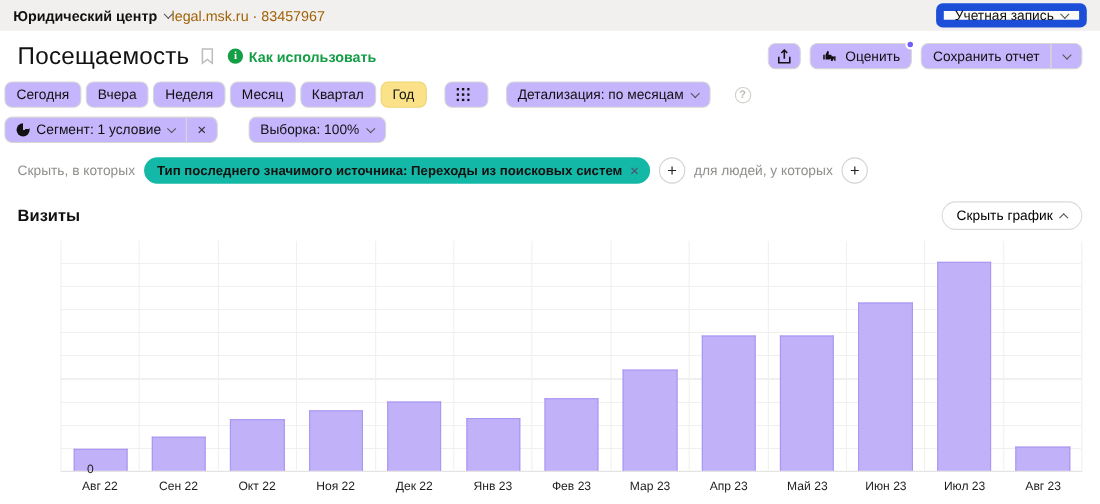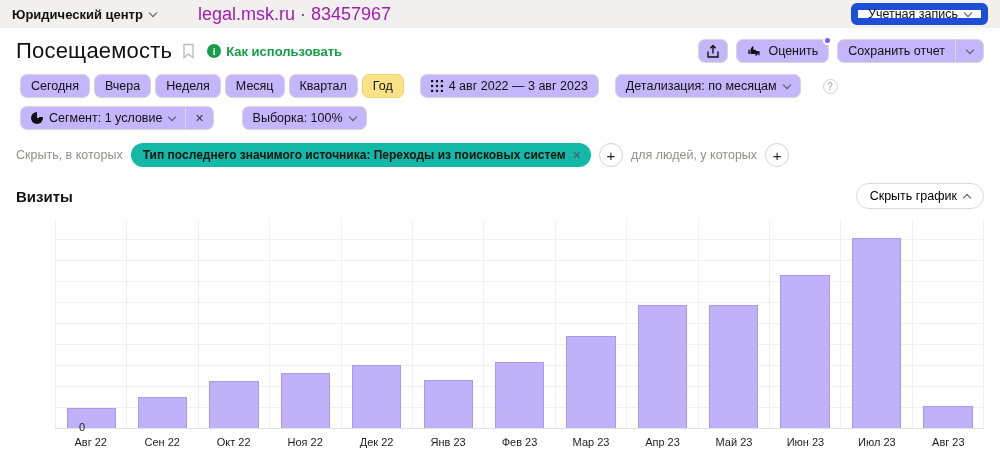--- a/index.html
+++ b/index.html
@@ -5,24 +5,24 @@
   * { box-sizing: border-box; margin: 0; padding: 0; }
   html,body { width:1000px; height:458px; }
   body {
     font-family: "Liberation Sans", sans-serif;
     background: #fff; color:#111; overflow:hidden; position:relative;
     font-size: 12.5px;
   }
   
   .topbar {
     height:28px; background:#f1f0ee; display:flex; align-items:center;
-    padding:0 12px; gap:18px;text-align:right;
+    padding:0 12px; text-align:right;
   }
   .counter-name { font-weight:700; font-size:13px; display:flex; align-items:center; cursor:pointer; }
-  .counter-meta { color:#a21caf; font-size:18px;margin-left:24px; }
+  .counter-meta { color:#a16207; font-size:13px; }
   .topbar-spacer { flex:1; }
   .account-btn {
     background:#fbfbfa; border:7px solid #1d4ed8; border-radius:6px;
     height:22px; padding:0 10px; display:flex; align-items:center;
     font-size:12.5px; cursor:pointer;
   }
   .caret {
     display:inline-block; width:6px; height:6px;
     border-right:1.4px solid #555; border-bottom:1.4px solid #555;
     transform:rotate(45deg); margin:-3px 0 0 7px;
@@ -51,21 +51,21 @@
   .badge-dot {
     position:absolute; top:-4px; right:-4px; width:9px; height:9px;
     border-radius:50%; background:#6f5ef9; border:2px solid #fff;
   }
   .btn-group { display:inline-flex; }
   .btn-group .btn { border-radius:0; }
   .btn-group .btn:first-child { border-radius:7px 0 0 7px; }
   .btn-group .btn:last-child { border-radius:0 7px 7px 0; margin-left:-1px; }
 
   
-  .toolbar { display:flex; align-items:center; padding:0 20px; margin-top:10px; gap:4px; }
+  .toolbar { display:flex; align-items:center; padding:0 4px; margin-top:10px; gap:4px; }
   .toolbar .gap { width:8px; }
   .btn.active { background:#fbe289; border-color:#edd36f; }
   .q-icon {
     width:15px; height:15px; border-radius:50%; border:1.4px solid #cfcfcc;
     color:#b9b9b6; font-size:10px; font-weight:700; display:flex;
     align-items:center; justify-content:center; margin-left:6px; cursor:pointer;
   }
   .pie { width:12px; height:12px; border-radius:50%;
     background:conic-gradient(rgba(0,0,0,0) 0 78deg, #111 78deg 360deg);
     display:inline-block; }
@@ -200,21 +200,20 @@
           <rect x="4.9" y="0" width="2.2" height="2.2"></rect>
           <rect x="9.8" y="0" width="2.2" height="2.2"></rect>
         <rect x="0" y="4.9" width="2.2" height="2.2"></rect>
           <rect x="4.9" y="4.9" width="2.2" height="2.2"></rect>
           <rect x="9.8" y="4.9" width="2.2" height="2.2"></rect>
         <rect x="0" y="9.8" width="2.2" height="2.2"></rect>
           <rect x="4.9" y="9.8" width="2.2" height="2.2"></rect>
           <rect x="9.8" y="9.8" width="2.2" height="2.2"></rect>
       </g>
     </svg>
-    <span>4 авг 2022 — 3 авг 2023</span>
   </button>
   <span class="gap"></span>
   <button class="btn">
     <span>Детализация: по месяцам</span>
     <span class="caret"></span>
   </button>
   <span class="gap"></span>
   <span class="q-icon">?</span>
 </div>
 

